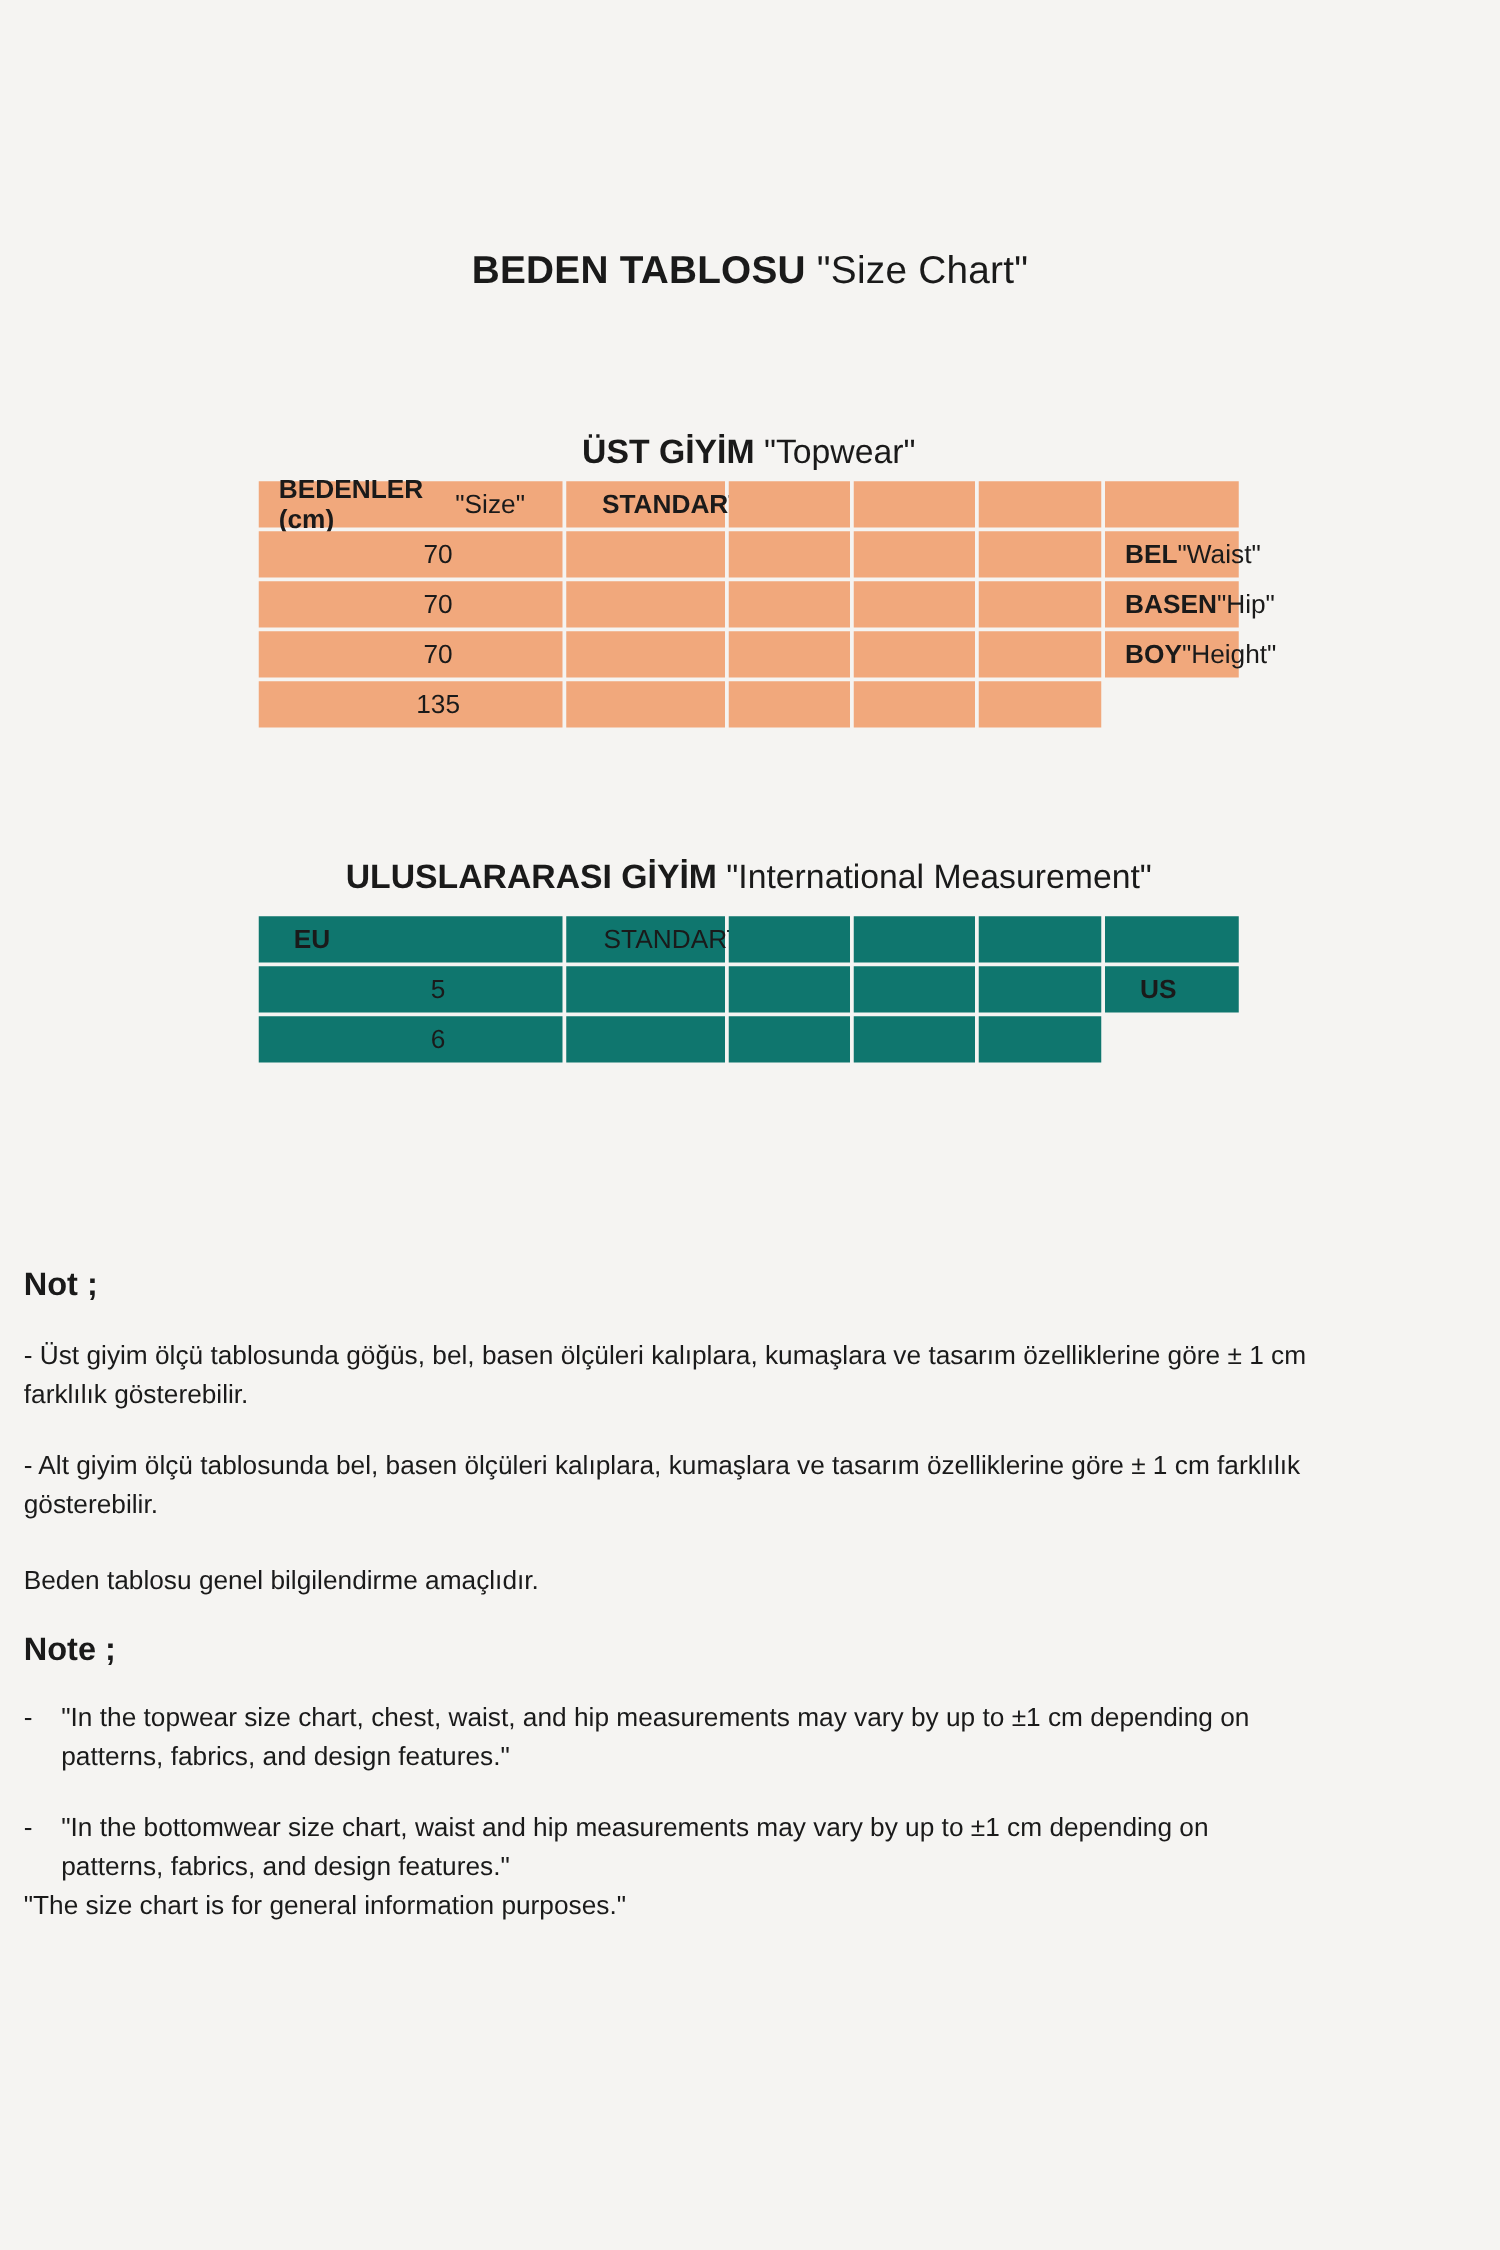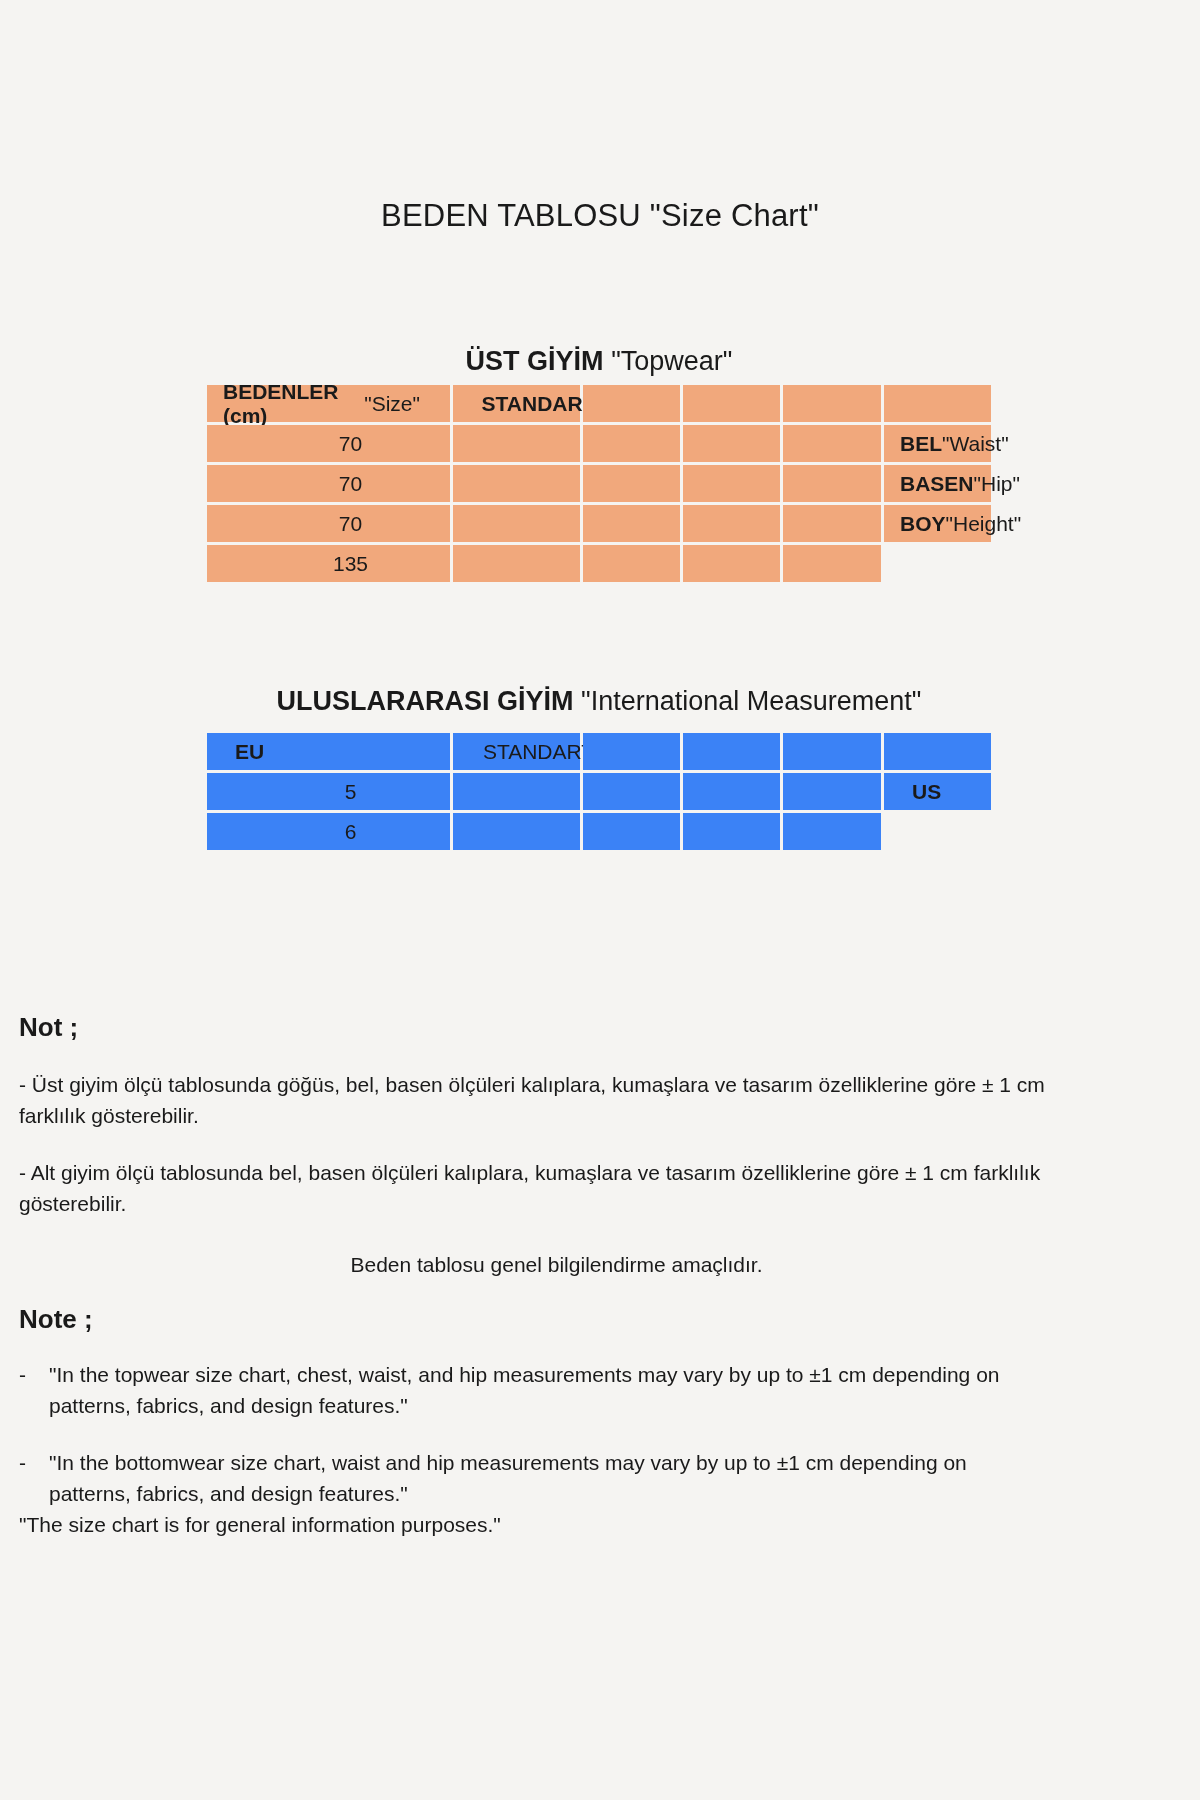--- a/index.html
+++ b/index.html
@@ -13,21 +13,21 @@
   }
   .abs{position:absolute;}
 
   
   .doc-title{
     top:196px;left:0;width:1200px;
     text-align:center;
     font-size:31px;line-height:40px;
     letter-spacing:.2px;
   }
-  .doc-title .b{font-weight:normal;}
+  .doc-title .b{font-weight:bold;}
   .section-heading{
     left:207px;width:784px;
     text-align:center;
     font-size:27px;line-height:34px;
     white-space:nowrap;
   }
   .section-heading .b{font-weight:bold;}
   .h-topwear{top:344px;}
   .h-intl{top:684px;}
 
@@ -39,38 +39,38 @@
     gap:3px;
   }
   .topwear-table{top:385px;grid-template-rows:repeat(5,37px);}
   .intl-table{top:733px;grid-template-rows:repeat(3,37px);}
   .cell{
     display:flex;align-items:center;
     font-size:21px;
     padding-left:44px;
   }
   .topwear-table .cell{background:#f1a87c;}
-  .intl-table .cell{background:#3b82f6;}
+  .intl-table .cell{background:#0f766e;}
   .label-cell{justify-content:space-between;padding:0 30px 0 16px;}
   .label-cell .lbl{font-weight:bold;}
   .label-cell .trans{font-weight:normal;}
   .intl-table .label-cell{padding-left:28px;}
   .value-cell{justify-content:center;text-align:center;}
   .value-cell.hdr{font-weight:bold;}
 
   
   .notes{
     top:1012px;left:19px;width:1075px;
     font-size:21px;line-height:31px;
   }
   .notes .nh{font-weight:bold;font-size:26px;}
   .notes p{margin:0;}
   .notes .p1{margin-top:26px;}
   .notes .p2{margin-top:26px;}
-  .notes .p3{margin-top:30px;text-align:center;}
+  .notes .p3{margin-top:30px;}
   .notes .nh2{margin-top:24px;}
   .notes b{font-weight:normal;}
   .en-bullet{display:flex;}
   .en-bullet .dash{width:30px;flex:0 0 30px;}
   .en-bullet .btxt{width:1000px;}
   .b1{margin-top:24px;}
   .b2{margin-top:26px;}
   .en-footer{margin-top:22px;}
 </style>
 </head>

